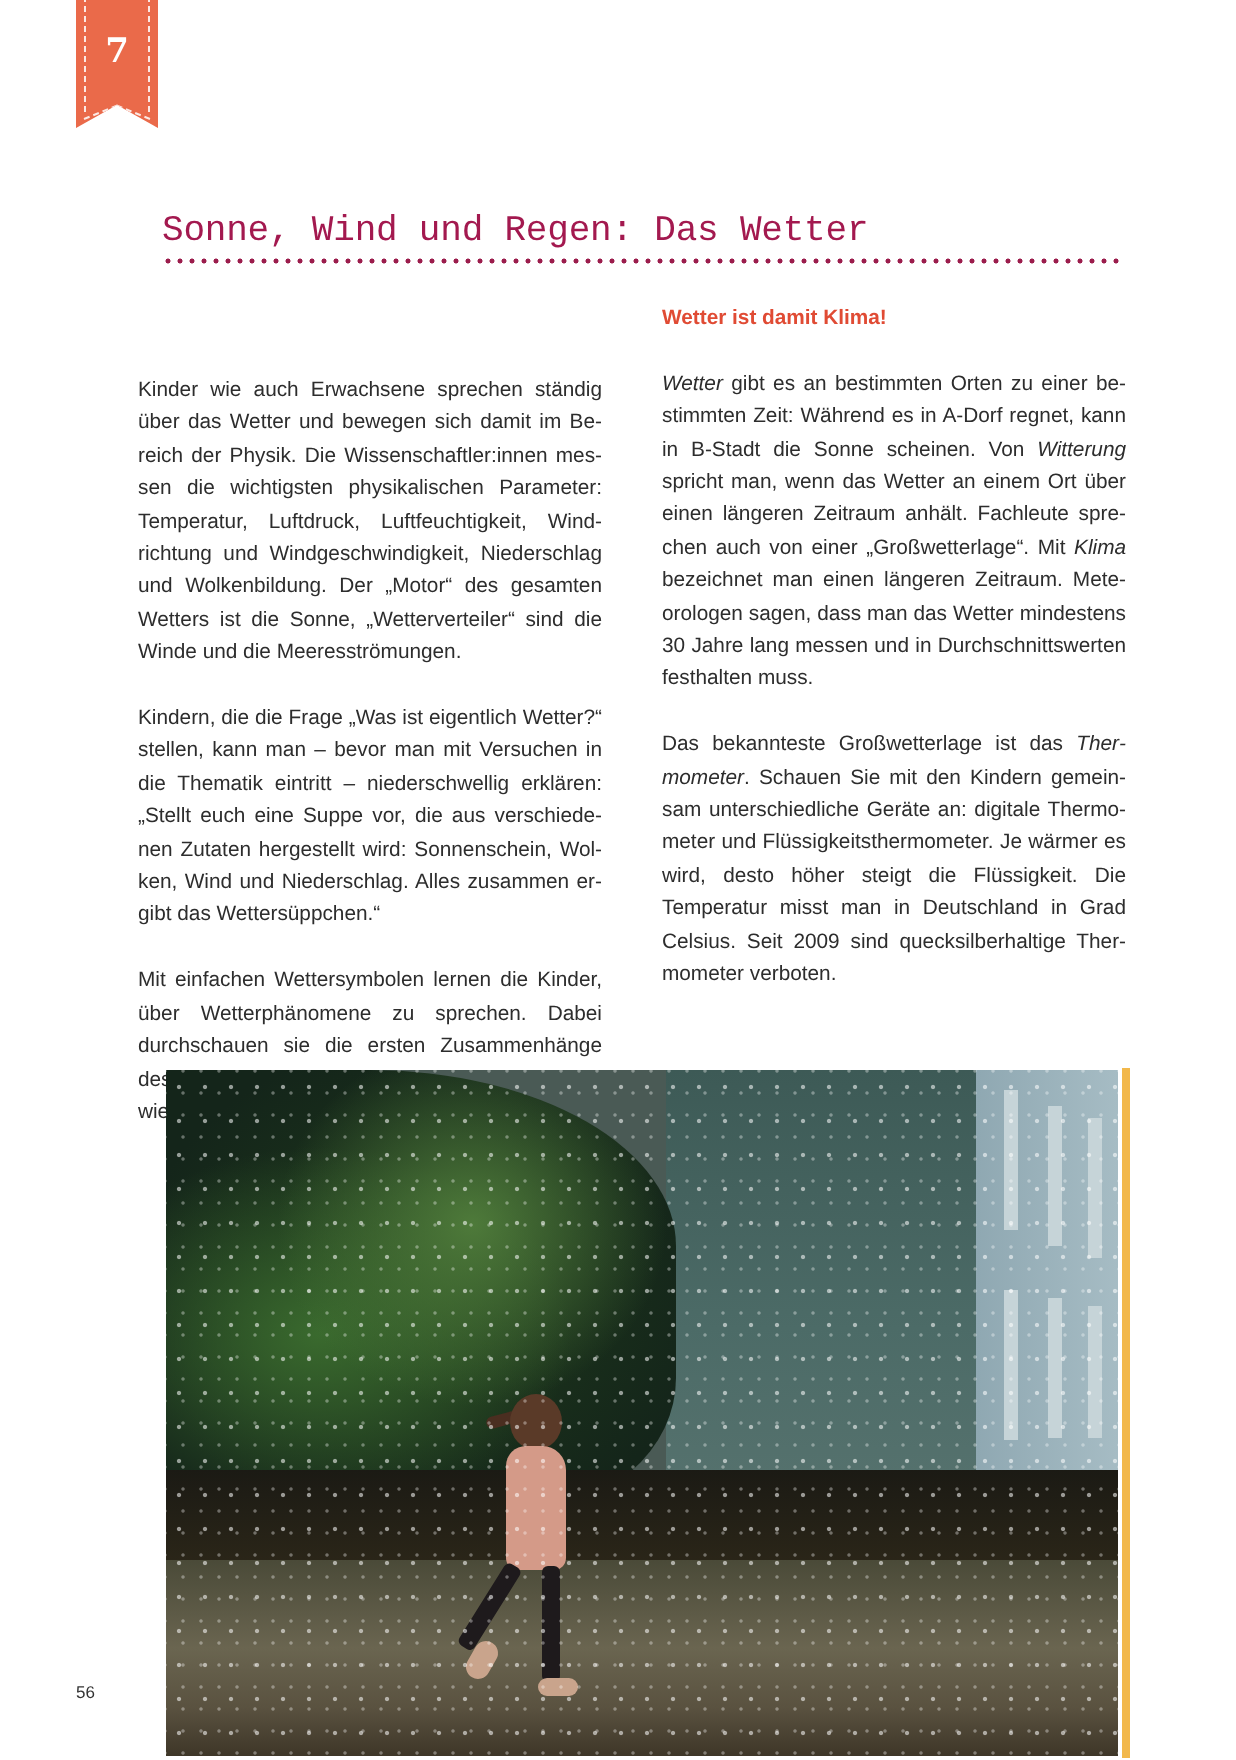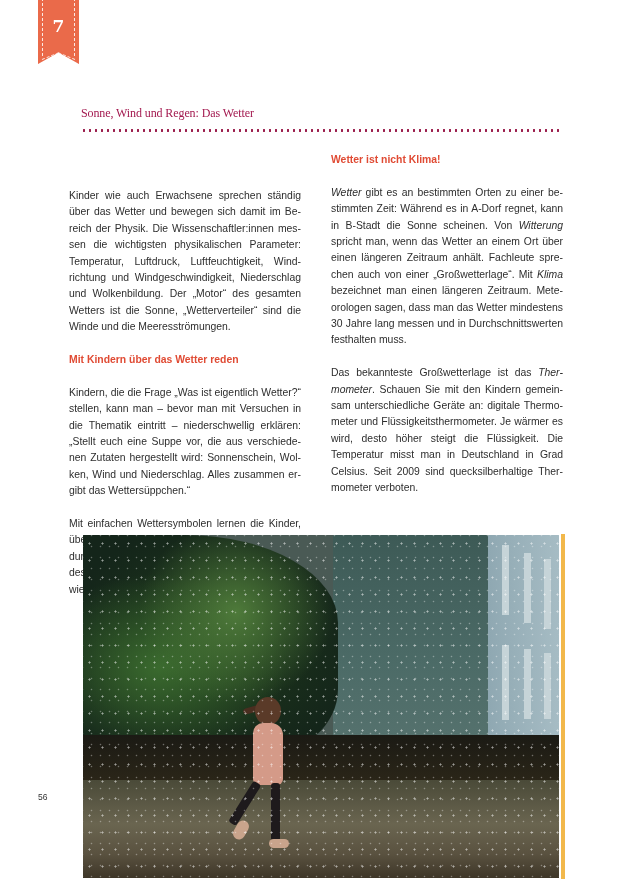--- a/index.html
+++ b/index.html
@@ -29,22 +29,22 @@
   .ribbon .stitch-b1 { left: 4px; transform: rotate(-22deg); transform-origin: left; top: 59px; }
   .ribbon .stitch-b2 { right: 4px; transform: rotate(22deg); transform-origin: right; top: 59px; }
   .ribbon .num {
     position: absolute; left: 0; right: 0; top: 16px; text-align: center;
     color: #fff; font-family: "DejaVu Serif", serif; font-weight: bold; font-size: 17px;
   }
 
   
   .title {
     position: absolute; left: 81px; top: 106px;
-    font-family: Liberation Serif, serif;
-    font-size: 12px; color: #a3194f; letter-spacing: -0.1px;
+    font-family: Liberation Mono, monospace;
+    font-size: 18px; color: #a3194f; letter-spacing: -0.1px;
     margin: 0; font-weight: normal;
   }
   .title-rule {
     position: absolute; left: 81px; top: 129px; width: 479px; height: 3px;
     background-image: radial-gradient(circle, #9b1d4c 1.1px, transparent 1.4px);
     background-size: 6px 3px; background-repeat: repeat-x;
   }
 
   
   .col {
@@ -135,46 +135,45 @@
   .photo .child .shoe2 {
     position: absolute; left: 26px; top: 142px; width: 20px; height: 9px;
     background: #c9a48c; border-radius: 5px;
   }
   .accent-bar {
     position: absolute; left: 561px; top: 534px; width: 4px; height: 345px;
     background: #f2b84b;
   }
 
   .page-number {
-    position: absolute; left: 38px; top: 792px;
+    position: absolute; left: 38px; top: 841px;
     font-family: "Liberation Sans", sans-serif; font-size: 8.5px; color: #333;
   }
 </style>
 </head>
 <body>
 
 <div class="ribbon">
   <div class="stitch"></div>
   <div class="stitch-b1"></div>
   <div class="stitch-b2"></div>
   <div class="num">7</div>
 </div>
 
 <h1 class="title">Sonne, Wind und Regen: Das Wetter</h1>
 <div class="title-rule"></div>
 
 <div class="col left">
   <p>Kinder wie auch Erwachsene sprechen ständig über das Wetter und bewegen sich damit im Be­reich der Physik. Die Wissenschaftler:innen mes­sen die wichtigsten physikalischen Parameter: Temperatur, Luftdruck, Luftfeuchtigkeit, Wind­richtung und Windgeschwindigkeit, Nieder­schlag und Wolkenbildung. Der „Motor“ des ge­samten Wetters ist die Sonne, „Wetterverteiler“ sind die Winde und die Meeresströmungen.</p>
-  <h2>Mit Kindern über das Wetter reden</h2>
   <p>Kindern, die die Frage „Was ist eigentlich Wetter?“ stellen, kann man – bevor man mit Versuchen in die Thematik eintritt – niederschwellig erklären: „Stellt euch eine Suppe vor, die aus verschiede­nen Zutaten hergestellt wird: Sonnenschein, Wol­ken, Wind und Niederschlag. Alles zusammen er­gibt das Wettersüppchen.“</p>
   <p>Mit einfachen Wettersymbolen lernen die Kinder, über Wetterphänomene zu sprechen. Dabei durchschauen sie die ersten Zusammenhänge des Wettergeschehens. Eine Sprachförderung ist wie immer dabei.</p>
 </div>
 
 <div class="col right">
-  <h2>Wetter ist nicht Klima!</h2>
+  <h2>Wetter ist damit Klima!</h2>
   <p><em>Wetter</em><span> gibt es an bestimmten Orten zu einer be­stimmten Zeit: Während es in A-Dorf regnet, kann in B-Stadt die Sonne scheinen. Von </span><em>Witterung</em><span> spricht man, wenn das Wetter an einem Ort über einen längeren Zeitraum anhält. Fachleute spre­chen auch von einer „Großwetterlage“. Mit </span><em>Klima</em><span> bezeichnet man einen längeren Zeitraum. Mete­orologen sagen, dass man das Wetter mindestens 30 Jahre lang messen und in Durchschnittswer­ten festhalten muss.</span></p>
   <p><span>Das bekannteste Großwetterlage ist das </span><em>Ther­mometer</em><span>. Schauen Sie mit den Kindern gemein­sam unterschiedliche Geräte an: digitale Thermo­meter und Flüssigkeitsthermometer. Je wärmer es wird, desto höher steigt die Flüssigkeit. Die Temperatur misst man in Deutschland in Grad Celsius. Seit 2009 sind quecksilberhaltige Ther­mometer verboten.</span></p>
 </div>
 
 <div class="photo" title="Kleines Mädchen läuft im Regen über nassen Platz">
   <div class="wall-mid"></div>
   <div class="building">
     <div class="window" style="left:14px; top:10px; height:70px;"></div>
     <div class="window" style="left:36px; top:18px; height:70px;"></div>
     <div class="window" style="left:56px; top:24px; height:70px;"></div>

